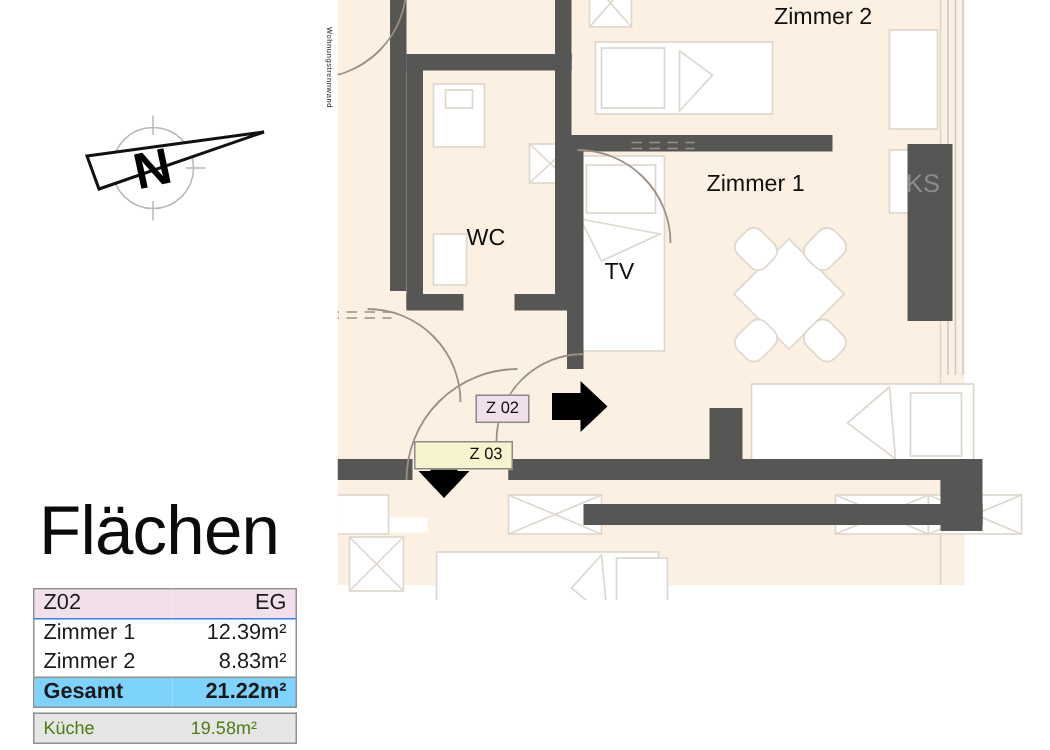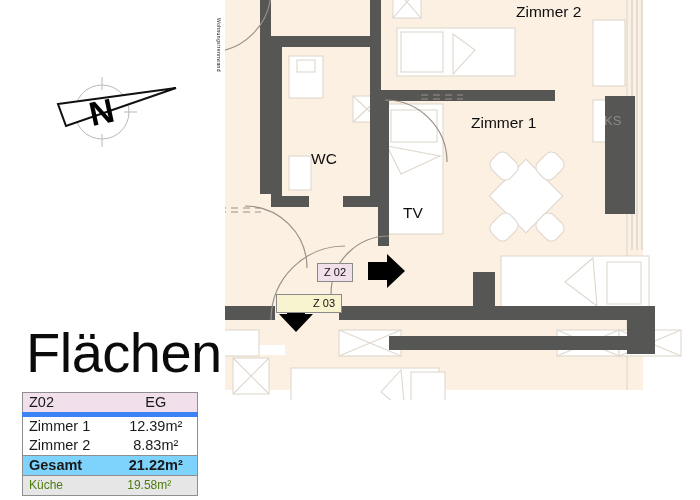--- a/index.html
+++ b/index.html
@@ -7,32 +7,32 @@
     width:700px;height:500px;overflow:hidden;background:#ffffff;
     font-family:"Liberation Sans","DejaVu Sans",sans-serif;
     position:relative;
   }
   #root{position:absolute;left:0;top:0;width:700px;height:500px;}
 
   
   .legend{position:absolute;left:0;top:330px;width:215px;height:170px;}
   .legend-title{
     position:absolute;left:26px;top:0px;
-    font-size:56px;line-height:46px;letter-spacing:-0.5px;
+    font-size:46px;line-height:46px;letter-spacing:-0.5px;
     color:#0b0b0b;font-weight:400;white-space:nowrap;
   }
   .area-table{
     position:absolute;left:22px;top:62px;width:176px;
     border:1px solid #8f8f8f;border-collapse:collapse;
     font-size:14.5px;color:#1a1a1a;background:#ffffff;
   }
   .area-table td{padding:1px 6px 2px 6px;white-space:nowrap;}
   .area-table tr{height:17px;}
-  .area-table td.num{text-align:center;}
-  .row-head td{background:#f1dfeb;border-bottom:5px solid #3b82f6;}
+  .area-table td.num{text-align:right;}
+  .row-head td{background:#f1dfeb;border-bottom:1px solid #3b82f6;}
   .row-total td{background:#7dd3fc;border-top:1px solid #8f8f8f;font-weight:bold;}
   .kitchen-table{
     position:absolute;left:22px;top:145px;width:176px;
     border:1px solid #8f8f8f;border-collapse:collapse;
     font-size:12px;color:#4d7c0f;background:#e6e6e6;
   }
   .kitchen-table td{padding:2px 6px 3px 6px;white-space:nowrap;}
   .kitchen-table td.num{text-align:center;}
 
   
@@ -44,21 +44,21 @@
   .plan svg{display:block;}
   .vert-label{
     position:absolute;left:222px;top:18px;
     transform-origin:left top;transform:rotate(90deg);
     font-size:5px;color:#1d1d1d;letter-spacing:.4px;white-space:nowrap;
     font-family:"Liberation Sans",sans-serif;
   }
 
   
   .rlabel{position:absolute;font-size:15.5px;color:#0f0f0f;white-space:nowrap;}
-  .rlabel.small{font-size:13px;color:#8c8c8c;}
+  .rlabel.small{font-size:17px;color:#8c8c8c;}
 
   
   .tag{
     position:absolute;font-size:11px;color:#111;
     border:1px solid #8a8a8a;padding:1px 6px 2px 6px;white-space:nowrap;
     line-height:14px;
   }
   .tag.z02{background:#f1dfeb;}
   .tag.z03{background:#f7f3ce;}
 </style>
@@ -185,21 +185,21 @@
       </g>
 
       <g fill="#000000">
         <polygon points="143,262 162,262 162,254 180,271 162,288 162,280 143,280"></polygon>
         <polygon points="62,296 80,296 80,314 88,314 71,332 54,314 62,314"></polygon>
       </g>
 
     </svg>
 
     <div class="rlabel" style="left:86px;top:118px;margin-top:32px;">WC</div>
-    <div class="rlabel" style="left:178px;top:204px;text-align:center;">TV</div>
+    <div class="rlabel" style="left:178px;top:173px;text-align:center;">TV</div>
     <div class="rlabel" style="left:246px;top:114px;">Zimmer 1</div>
     <div class="rlabel" style="left:291px;top:3px;">Zimmer 2</div>
     <div class="rlabel small" style="left:379px;top:113px;">KS</div>
 
     <div class="tag z02" style="left:92px;top:263px;">Z 02</div>
     <div class="tag z03" style="left:51px;top:294px;padding-left:36px;">Z 03</div>
   </div>
 
   <div class="vert-label">Wohnungstrennwand</div>
 

